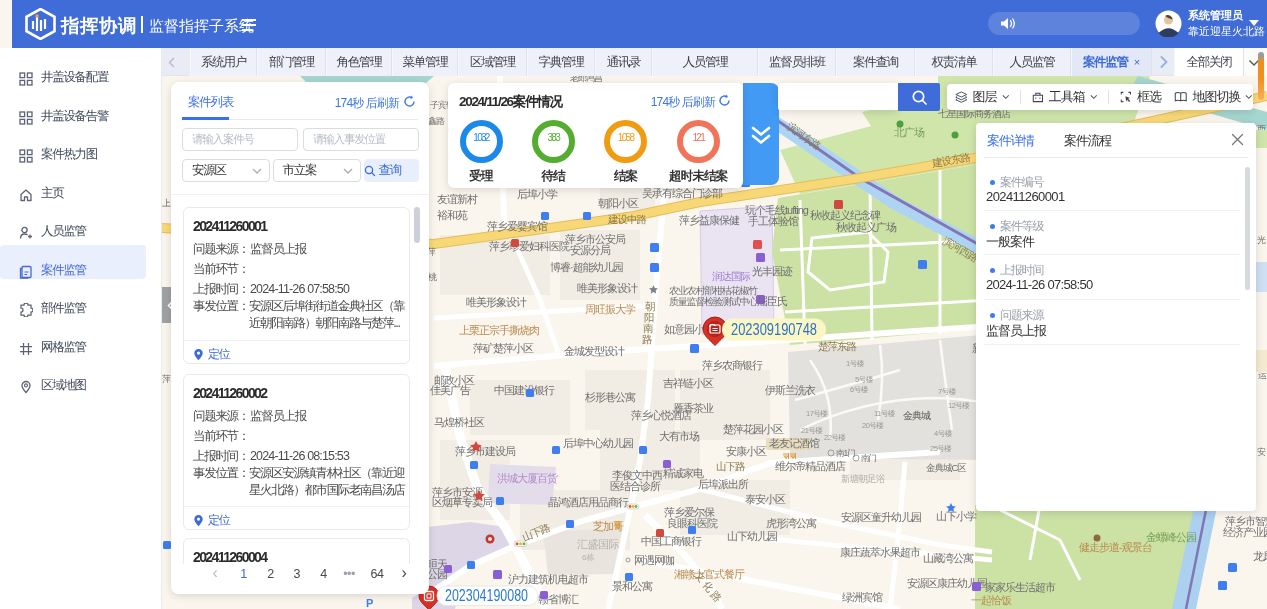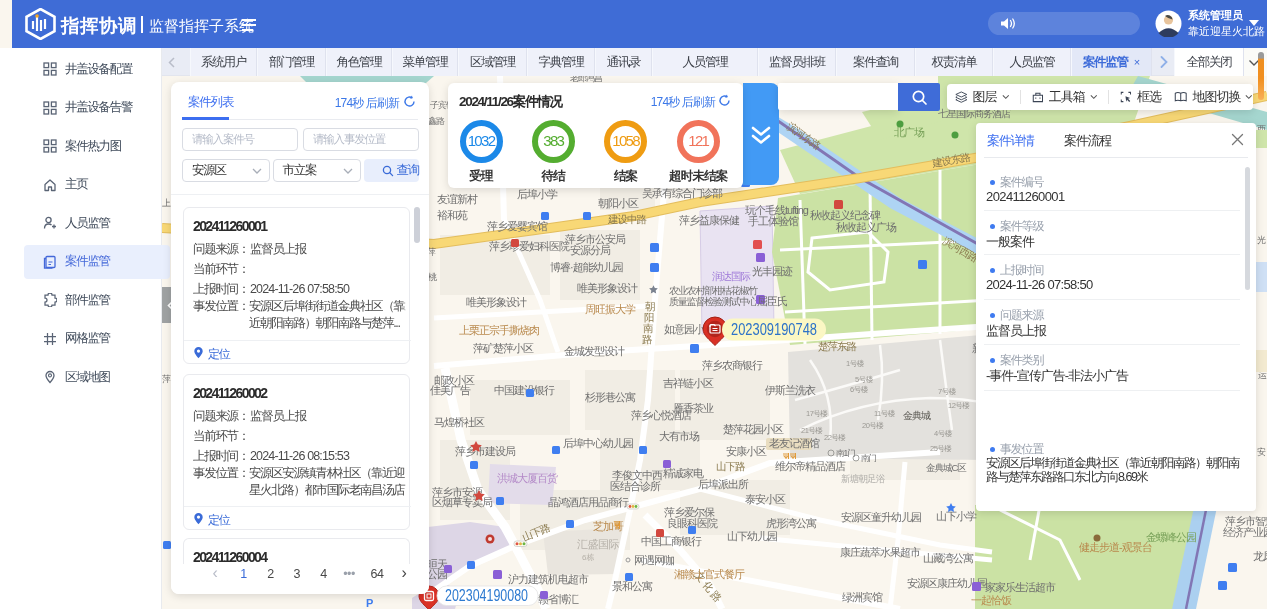--- a/index.html
+++ b/index.html
@@ -10,21 +10,21 @@
 #hdr .bar{position:absolute;left:129px;top:16px;width:2px;height:17px;background:#fff}
 #hdr .sub{position:absolute;left:137px;top:17px;font-size:15px;font-weight:normal}
 #hdr .ham{position:absolute;left:230px;top:19px;width:14px}
 #hdr .ham i{display:block;height:2px;background:#fff;margin-bottom:3px}
 #hdr .pill{position:absolute;left:976px;top:12px;width:152px;height:23px;background:rgba(255,255,255,.16);border-radius:12px}
 #hdr .uname{position:absolute;left:1176px;top:8px;font-size:11px;font-weight:bold}
 #hdr .uorg{position:absolute;left:1176px;top:24px;font-size:11px}
 #hdr .caret{position:absolute;left:1237px;top:20px;width:0;height:0;border-left:5px solid transparent;border-right:5px solid transparent;border-top:6px solid #fff}
 
 #side{position:absolute;left:0;top:48px;width:162px;height:561px;background:#fff;border-right:1px solid #e8eaee;z-index:5}
-#side .it{position:absolute;left:24px;width:146px;height:34px;display:flex;align-items:center;color:#3f4a5a;font-size:12.5px;letter-spacing:-1.3px}
+#side .it{position:absolute;left:0;width:146px;height:34px;display:flex;align-items:flex-end;color:#3f4a5a;font-size:12.5px;letter-spacing:-1.3px}
 #side .it svg{margin-left:19px;margin-right:8px;flex:none}
 #side .it.on{background:#e9effd;border-radius:4px;color:#4468d9}
 
 #tabs{position:absolute;left:162px;top:48px;width:1105px;height:28px;background:#e9ecf5;border-bottom:1px solid #e2e5ee;z-index:4}
 .tb{position:absolute;top:0;height:28px;line-height:28px;text-align:center;font-size:12.5px;letter-spacing:-1.3px;color:#3d4149;background:#eff1fa;border-right:1px solid #dfe2ee;border-left:1px solid #f6f8fd}
 .tb.on{background:#e3e8f7;color:#3d6bd9;font-weight:bold}
 .tb.wht{background:#fff;font-size:12.5px}
 
 #map{position:absolute;left:162px;top:76px;width:1105px;height:533px}
 
@@ -39,25 +39,25 @@
 #ohandle{position:absolute;left:1257.5px;top:52px;width:6px;height:48px;border-radius:3px;z-index:20;background:linear-gradient(180deg,#9a9a9a 0%,#9a9a9a 12%,#ef8f1f 16%,#f18f20 55%,#f8b057 100%)}
 #collapse{position:absolute;left:162px;top:287px;width:16px;height:36px;background:rgba(84,92,102,.55);border-radius:0 5px 5px 0;z-index:8;display:flex;align-items:center;justify-content:center;color:#fff;font-size:12px}
 
 .inp{position:absolute;top:46px;width:116px;height:22.5px;border:1px solid #d9dce3;border-radius:4px;font-size:11.5px;letter-spacing:-1.2px;color:#b6bcc9;line-height:21px;padding-left:9px}
 .sel{position:absolute;top:77px;height:23px;border:1px solid #d9dce3;border-radius:4px;font-size:12.5px;letter-spacing:-1.3px;color:#333;line-height:21px;padding-left:9px}
 .card{position:absolute;left:12px;width:227px;border:1px solid #e9eaee;border-radius:6px;background:#fff}
 .cnum{position:absolute;left:9px;top:10px;font-size:14px;letter-spacing:-1.6px;font-weight:bold;color:#2b2b2b}
 .crow{position:absolute;left:9px;font-size:12.5px;letter-spacing:-1.3px;color:#4a4a4a;width:214px}
 .cl{display:inline-block;width:57px;white-space:nowrap}
 .cdiv{position:absolute;left:0;width:227px;height:1px;background:#eef0f3}
-.cloc{position:absolute;left:9px;font-size:12px;letter-spacing:-1.2px;color:#3a6bd8;display:flex;align-items:flex-start}
+.cloc{position:absolute;left:9px;font-size:12px;letter-spacing:-1.2px;color:#3a6bd8;display:flex;align-items:center}
 .pgi{position:absolute;top:485px;font-size:12.5px;letter-spacing:-.5px;color:#484848;transform:translateX(-50%)}
 
 .stc{position:absolute;top:36.5px;width:43px;height:43px;border:6px solid;border-radius:50%}
-.stn{position:absolute;top:49px;transform:translateX(-50%);font-size:15px;letter-spacing:-1.7px;white-space:nowrap}
+.stn{position:absolute;top:49px;transform:translateX(-50%);font-size:10px;letter-spacing:-1.7px;white-space:nowrap}
 .stl{position:absolute;top:85px;transform:translateX(-50%);font-size:12.5px;letter-spacing:-.8px;font-weight:bold;color:#333;white-space:nowrap}
 
 .tsep{width:1px;height:14px;background:#e2e2e2;margin:0 11px}
 
 .rrow{position:absolute;left:8px;width:256px;border-bottom:1px solid #eef0f2}
 .rl{position:absolute;left:6px;top:7px;font-size:12px;letter-spacing:-1.2px;color:#98a0ac}
 .rl::before{content:"";display:inline-block;width:5px;height:5px;border-radius:50%;background:#3f7bf0;margin-right:5px;vertical-align:1px}
 .rv{position:absolute;left:2px;top:22px;font-size:13px;letter-spacing:-1px;color:#333;white-space:nowrap}
 </style></head>
 <body>
@@ -485,21 +485,21 @@
   <div style="position:absolute;left:11px;top:37px;width:236px;height:1px;background:#e9ebf0"></div>
   <div style="position:absolute;left:11px;top:35px;width:47px;height:2.5px;background:#3c6ef0"></div>
   <div class="inp" style="left:11px">请输入案件号</div>
   <div class="inp" style="left:132px">请输入事发位置</div>
   <div class="sel" style="left:11px;width:88px">安源区<svg width="10" height="6" viewBox="0 0 10 6" style="float:right;margin-right:7px;margin-top:8px">
         <path d="M1 1 L5 5 L9 1" stroke="#a8aeb8" stroke-width="1.3" fill="none"></path>
       </svg></div>
   <div class="sel" style="left:101.5px;width:88px">市立案<svg width="10" height="6" viewBox="0 0 10 6" style="float:right;margin-right:7px;margin-top:8px">
         <path d="M1 1 L5 5 L9 1" stroke="#a8aeb8" stroke-width="1.3" fill="none"></path>
       </svg></div>
-  <div style="position:absolute;left:192.5px;top:77px;width:55.5px;height:23px;background:#e8eefc;border-radius:4px;color:#3a6bd8;font-size:12.5px;letter-spacing:-1.3px;display:flex;align-items:center;justify-content:flex-end"><svg width="12" height="12" viewBox="0 0 12 12" style="margin-right:3px">
+  <div style="position:absolute;left:192.5px;top:77px;width:55.5px;height:23px;background:#e8eefc;border-radius:4px;color:#3a6bd8;font-size:12.5px;letter-spacing:-1.3px;display:flex;align-items:center;justify-content:flex-start"><svg width="12" height="12" viewBox="0 0 12 12" style="margin-right:3px">
         <circle cx="5" cy="5" r="3.6" stroke="#3a6bd8" stroke-width="1.3" fill="none"></circle>
         <path d="M7.8 7.8 L10.6 10.6" stroke="#3a6bd8" stroke-width="1.3" stroke-linecap="round"></path>
       </svg>查询</div>
   <div style="position:absolute;left:0;top:112px;width:258px;height:1px;background:#eef0f3"></div>
 
   <div class="card" style="top:125px;height:157px">
     <div class="cnum">202411260001</div>
     <div class="crow" style="top:33px"><span class="cl">问题来源：</span>监督员上报</div>
     <div class="crow" style="top:53px"><span class="cl">当前环节：</span></div>
     <div class="crow" style="top:73px"><span class="cl">上报时间：</span><span style="letter-spacing:-.85px">2024-11-26 07:58:50</span></div>
@@ -620,24 +620,16 @@
       <div class="rv">一般案件</div>
     </div>
   <div class="rrow" style="top:131.5px;height:45px">
       <div class="rl">上报时间</div>
       <div class="rv" style="letter-spacing:-.7px">2024-11-26 07:58:50</div>
     </div>
   <div class="rrow" style="top:176.5px;height:45px">
       <div class="rl">问题来源</div>
       <div class="rv">监督员上报</div>
     </div>
-  <div class="rrow" style="top:221.5px;height:46px">
-      <div class="rl">案件类别</div>
-      <div class="rv">-事件-宣传广告-非法小广告</div>
-    </div>
-  <div class="rrow" style="top:310.5px;height:62px;border-bottom:none">
-      <div class="rl">事发位置</div>
-      <div class="rv" style="line-height:14px;width:256px;white-space:normal;font-size:12.5px;letter-spacing:-1.5px;word-break:break-all;line-break:anywhere">安源区后埠街街道金典社区（靠近朝阳南路）朝阳南路与楚萍东路路口东北方向8.69米</div>
-    </div>
   <div style="position:absolute;left:269px;top:44px;width:5px;height:123px;background:#d6d9de;border-radius:3px"></div>
 </div>
 
 <div id="ohandle"></div>
 
 </body></html>

